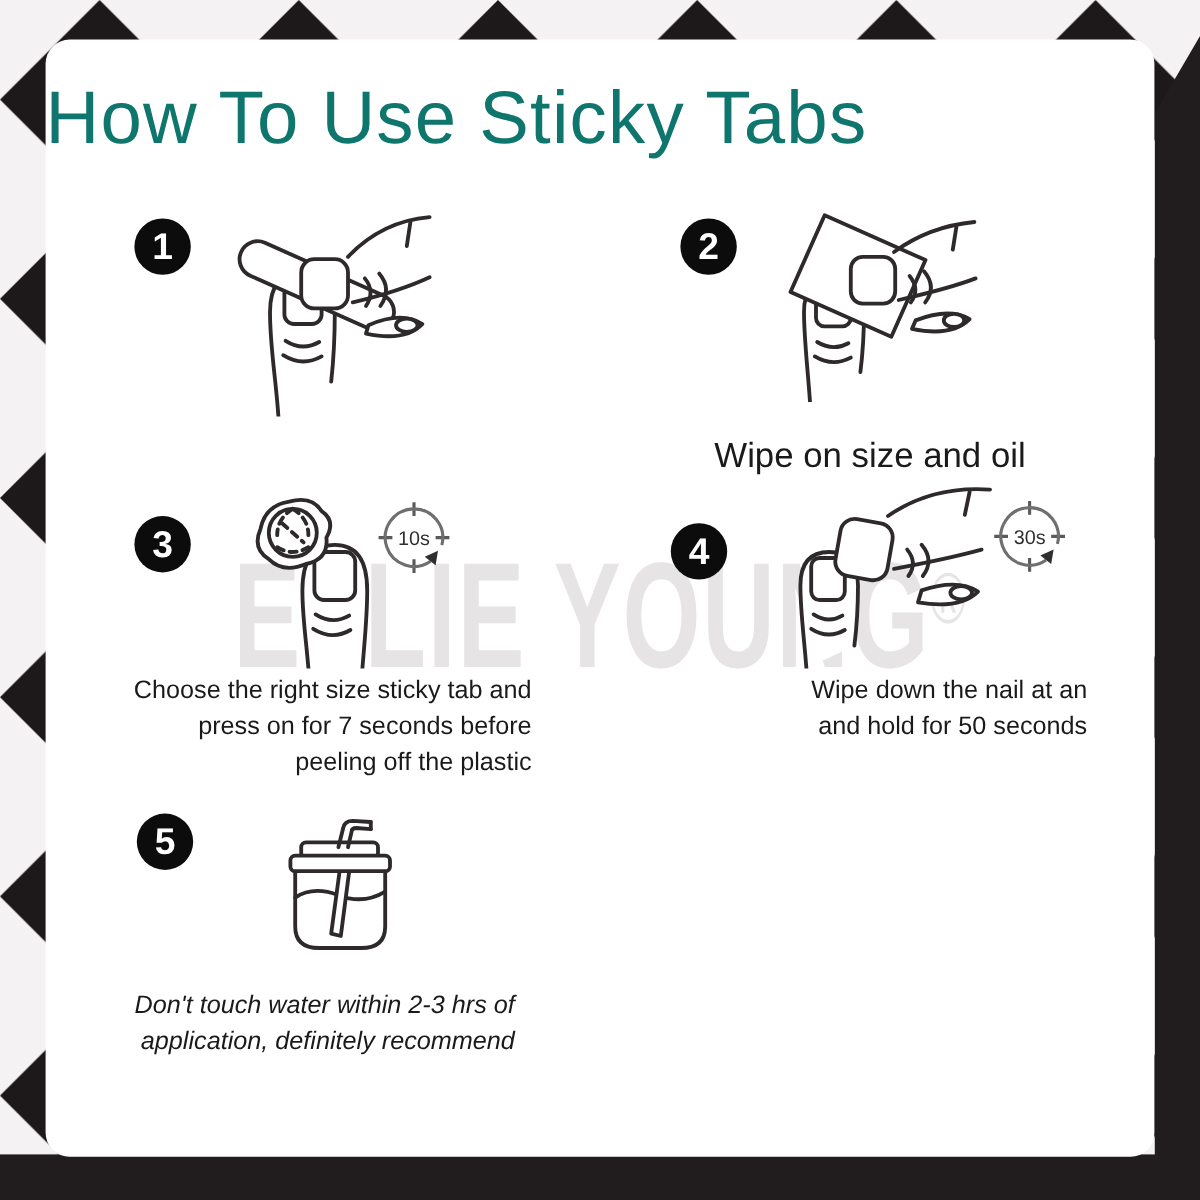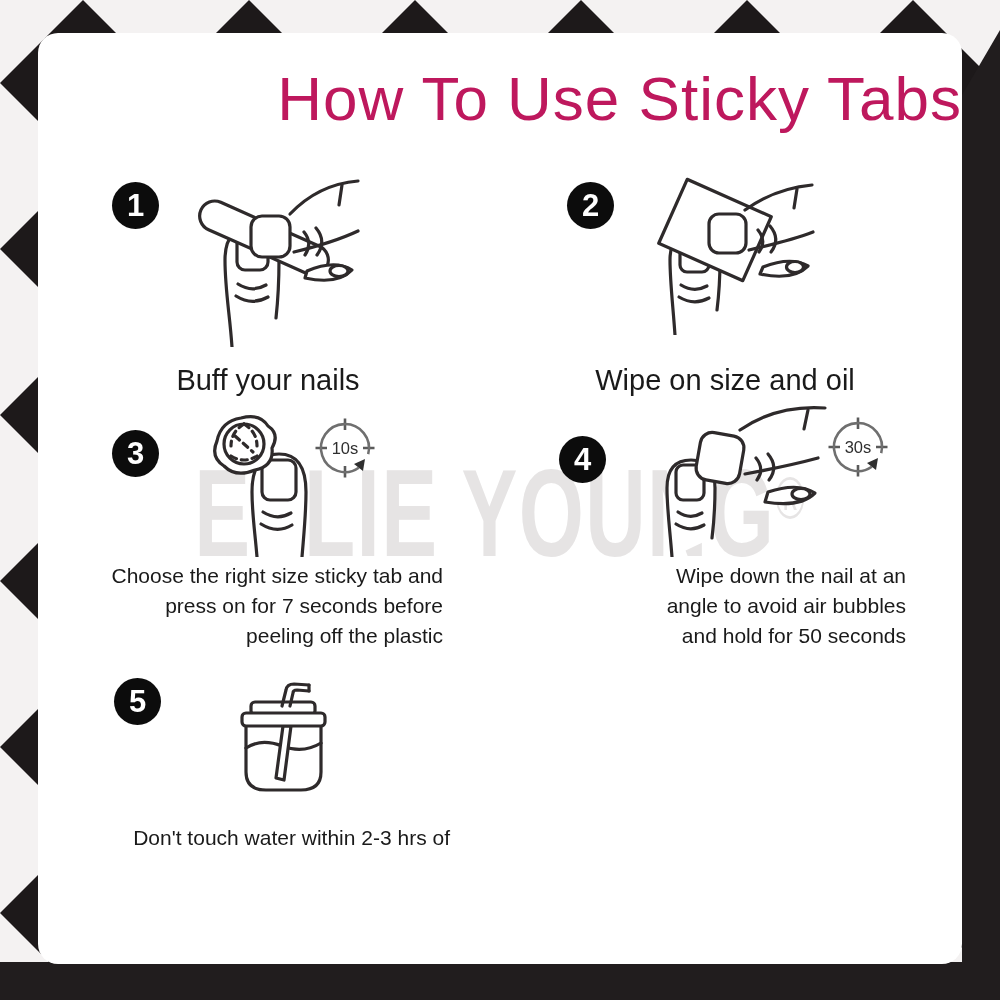--- a/index.html
+++ b/index.html
@@ -4,22 +4,22 @@
 <style>
   html,body{margin:0;padding:0;background:#ffffff;}
   .stage{position:relative;width:1000px;height:1000px;overflow:hidden;
          font-family:"Liberation Sans","DejaVu Sans",sans-serif;color:#161616;}
   .bg{position:absolute;left:0;top:0;width:1000px;height:1000px;display:block;}
   .strip-right{position:absolute;top:0;right:0;width:38px;height:1000px;background:#211d1e;
                clip-path:polygon(0 95px,100% 30px,100% 100%,0 100%);}
   .strip-bottom{position:absolute;left:0;top:962px;width:1000px;height:38px;background:#211d1e;}
   .card{position:absolute;left:38px;top:33px;width:924px;height:931px;background:#ffffff;
         border-radius:20px;}
-  .title{position:absolute;left:0;top:30px;width:100%;margin:0;text-align:right;
-         font-size:62px;font-weight:400;letter-spacing:1px;color:#be185d;white-space:nowrap;}
+  .title{position:absolute;left:0;top:30px;width:100%;margin:0;text-align:left;
+         font-size:62px;font-weight:400;letter-spacing:1px;color:#0f766e;white-space:nowrap;}
   .watermark{position:absolute;left:0;top:403px;width:100%;text-align:center;z-index:1;
              pointer-events:none;}
   .watermark .wm-inner{display:inline-block;white-space:nowrap;font-weight:bold;
              font-size:125px;line-height:125px;letter-spacing:2px;color:#e6e4e4;
              transform:scaleX(0.67);}
   .watermark .reg{font-size:0.48em;font-weight:400;vertical-align:0.62em;letter-spacing:0;}
   .badge{position:absolute;width:47px;height:47px;border-radius:50%;background:#0c0c0c;
          color:#ffffff;display:flex;align-items:center;justify-content:center;
          font-size:31px;font-weight:bold;z-index:2;}
   .illo{position:absolute;z-index:2;}
@@ -74,21 +74,20 @@
         <rect x="56" y="44" width="39" height="41" rx="11"></rect>
         <path d="M95,42 C116,20 139,11 163,9" fill="none"></path>
         <path d="M99,80 C124,74 146,67 163,59" fill="none"></path>
         <path d="M147,13 L144,33" fill="none"></path>
         <path d="M109,60 q9,11 1,23" fill="none"></path>
         <path d="M121,56 q11,13 1,27" fill="none"></path>
         <path d="M112,99 Q140,87 157,98 Q143,113 110,106 Z"></path>
         <ellipse cx="144" cy="99" rx="9" ry="5.5"></ellipse>
       </g>
     </svg>
-    <div class="caption" style="left:60px;top:331px;width:340px;">Buff your nails</div>
 
     <svg class="illo" style="left:607px;top:137px;" width="170" height="165" viewBox="0 0 170 165">
       <g class="ink" fill="#ffffff">
         <path d="M30,165 C28,136 25,112 25,90 Q25,62 50,62 Q75,62 75,90 C75,110 74,124 72,140"></path>
         <rect x="35" y="67" width="29" height="35" rx="7"></rect>
         <path d="M36,115 q13,8 26,1" fill="none"></path>
         <path d="M34,127 q15,9 30,1" fill="none"></path>
         <g transform="rotate(24 70 60)">
             <rect x="24" y="25" width="92" height="70"></rect>
           </g>
@@ -153,34 +152,34 @@
     </svg>
 
     <svg class="timer" style="left:789px;top:383px;" width="62" height="62" viewBox="0 0 62 62">
       <path d="M31,1.5 V13 M31,49 V60.5 M1.5,31 H13 M49,31 H60.5" stroke="#5a5a5a" stroke-width="2.6"></path>
       <path d="M44.8,50.7 A24,24 0 1 1 54.2,37.2" fill="none" stroke="#6f6f6f" stroke-width="2.6"></path>
       <polygon points="51,42 49,54 40,47" fill="#2f2f2f"></polygon>
       <text x="31" y="37" text-anchor="middle" font-size="16.5" fill="#2f2f2f" font-family="Liberation Sans, sans-serif">30s</text>
     </svg>
     <div class="caption-sm" style="left:518px;top:528px;width:350px;">
       <div>Wipe down the nail at an</div>
-      <div>angle to avoid air bubbles</div>
       <div>and hold for 50 seconds</div>
     </div>
 
     <svg class="illo" style="left:199px;top:647px;" width="95" height="114" viewBox="0 0 95 114">
       <g class="ink" fill="#ffffff">
         <path d="M9,46 L9,92 Q9,110 29,110 L64,110 Q84,110 84,92 L84,46" fill="#ffffff"></path>
         <path d="M9,68 Q24,58 45,66 Q66,74 84,63" fill="none"></path>
         <path d="M46,46 L39,98 L47,100 L54,46 Z"></path>
         <rect x="14" y="22" width="64" height="13" rx="4"></rect>
         <rect x="5" y="33" width="83" height="13" rx="4"></rect>
         <path d="M45,26 L49,10 Q50,4 57,4 L72,5" fill="none"></path>
         <path d="M53,26 L56,13 Q56,10 60,10 L72,11" fill="none"></path>
         <path d="M72,5 L72,11" fill="none"></path>
       </g>
     </svg>
-    <div class="caption-sm" style="left:62px;top:790px;width:350px;">
+    <div class="caption-sm" style="left:41px;top:790px;width:350px;font-style:italic;">
       <div>Don't touch water within 2-3 hrs of</div>
+      <div>application, definitely recommend</div>
     </div>
 
   </div>
 </div>
 
 </body></html>

